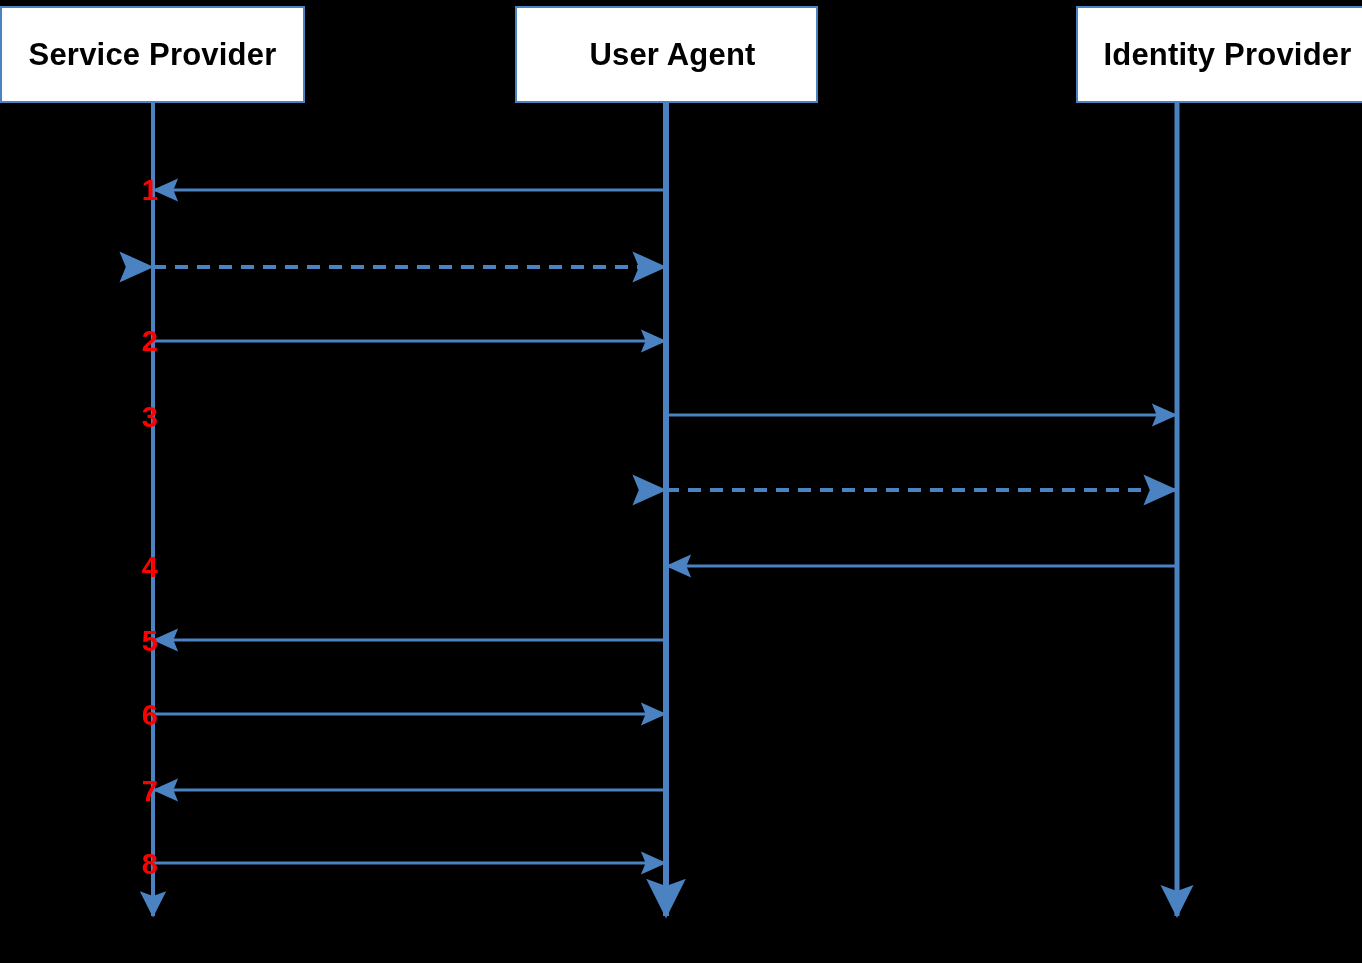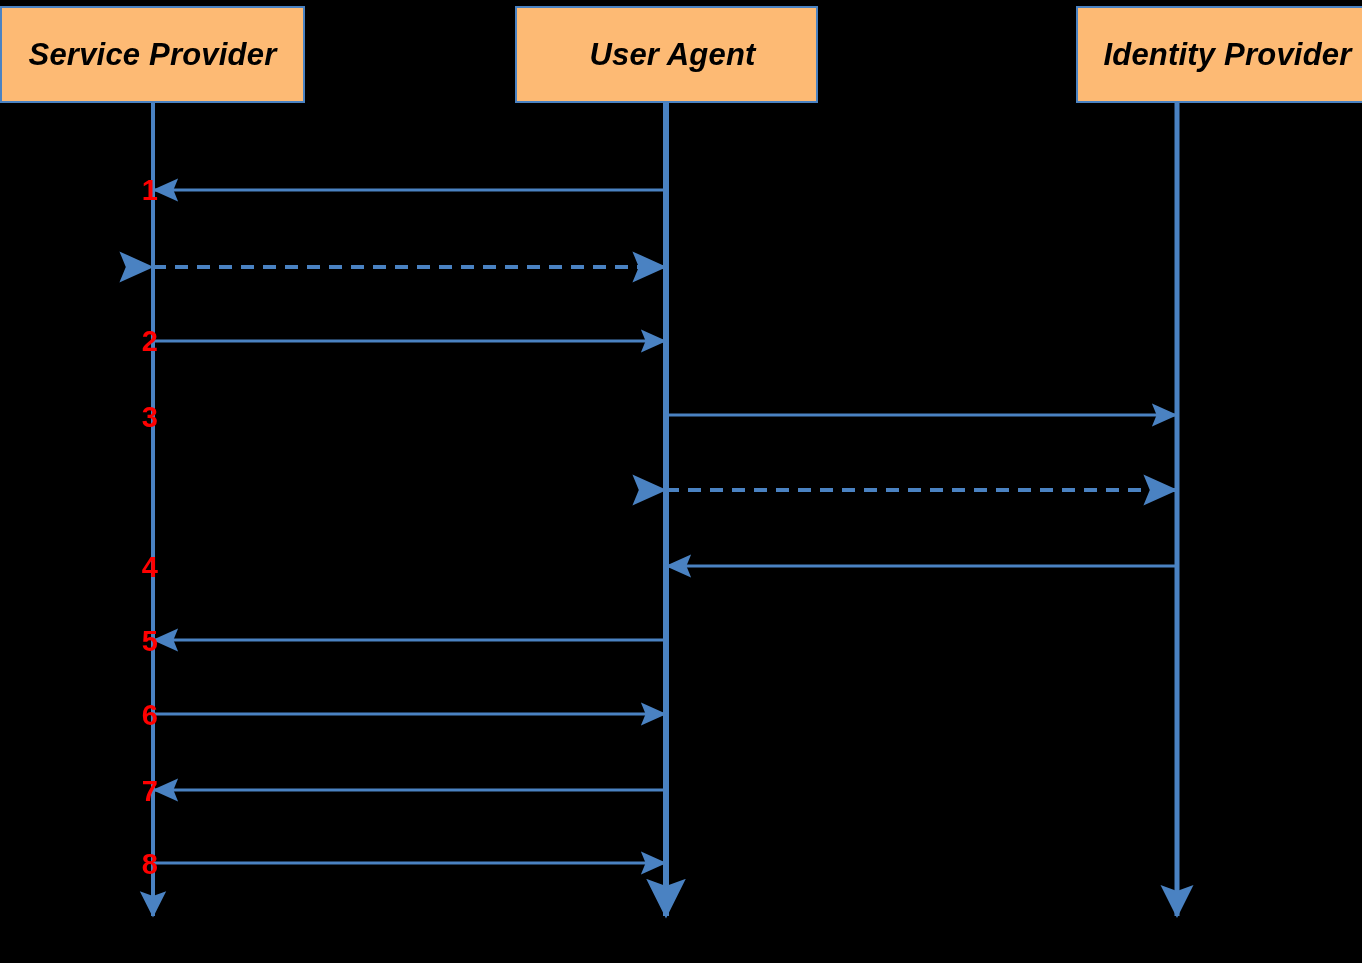--- a/index.html
+++ b/index.html
@@ -21,27 +21,26 @@
   #diagram-svg {
     position: absolute;
     left: 0;
     top: 0;
     width: 1362px;
     height: 963px;
     display: block;
   }
   .actor-box {
     position: absolute;
-    background: #fdba74;
+    background: #ffffff;
     border: 2px solid #4a82c2;
     box-sizing: border-box;
     display: flex;
     align-items: center;
     justify-content: center;
-    font-style: italic;
   }
   .actor-label {
     font-family: "Liberation Sans", sans-serif;
     font-weight: bold;
     font-size: 31px;
     color: #000000;
     letter-spacing: 0.2px;
     white-space: nowrap;
   }
   .step-number {

